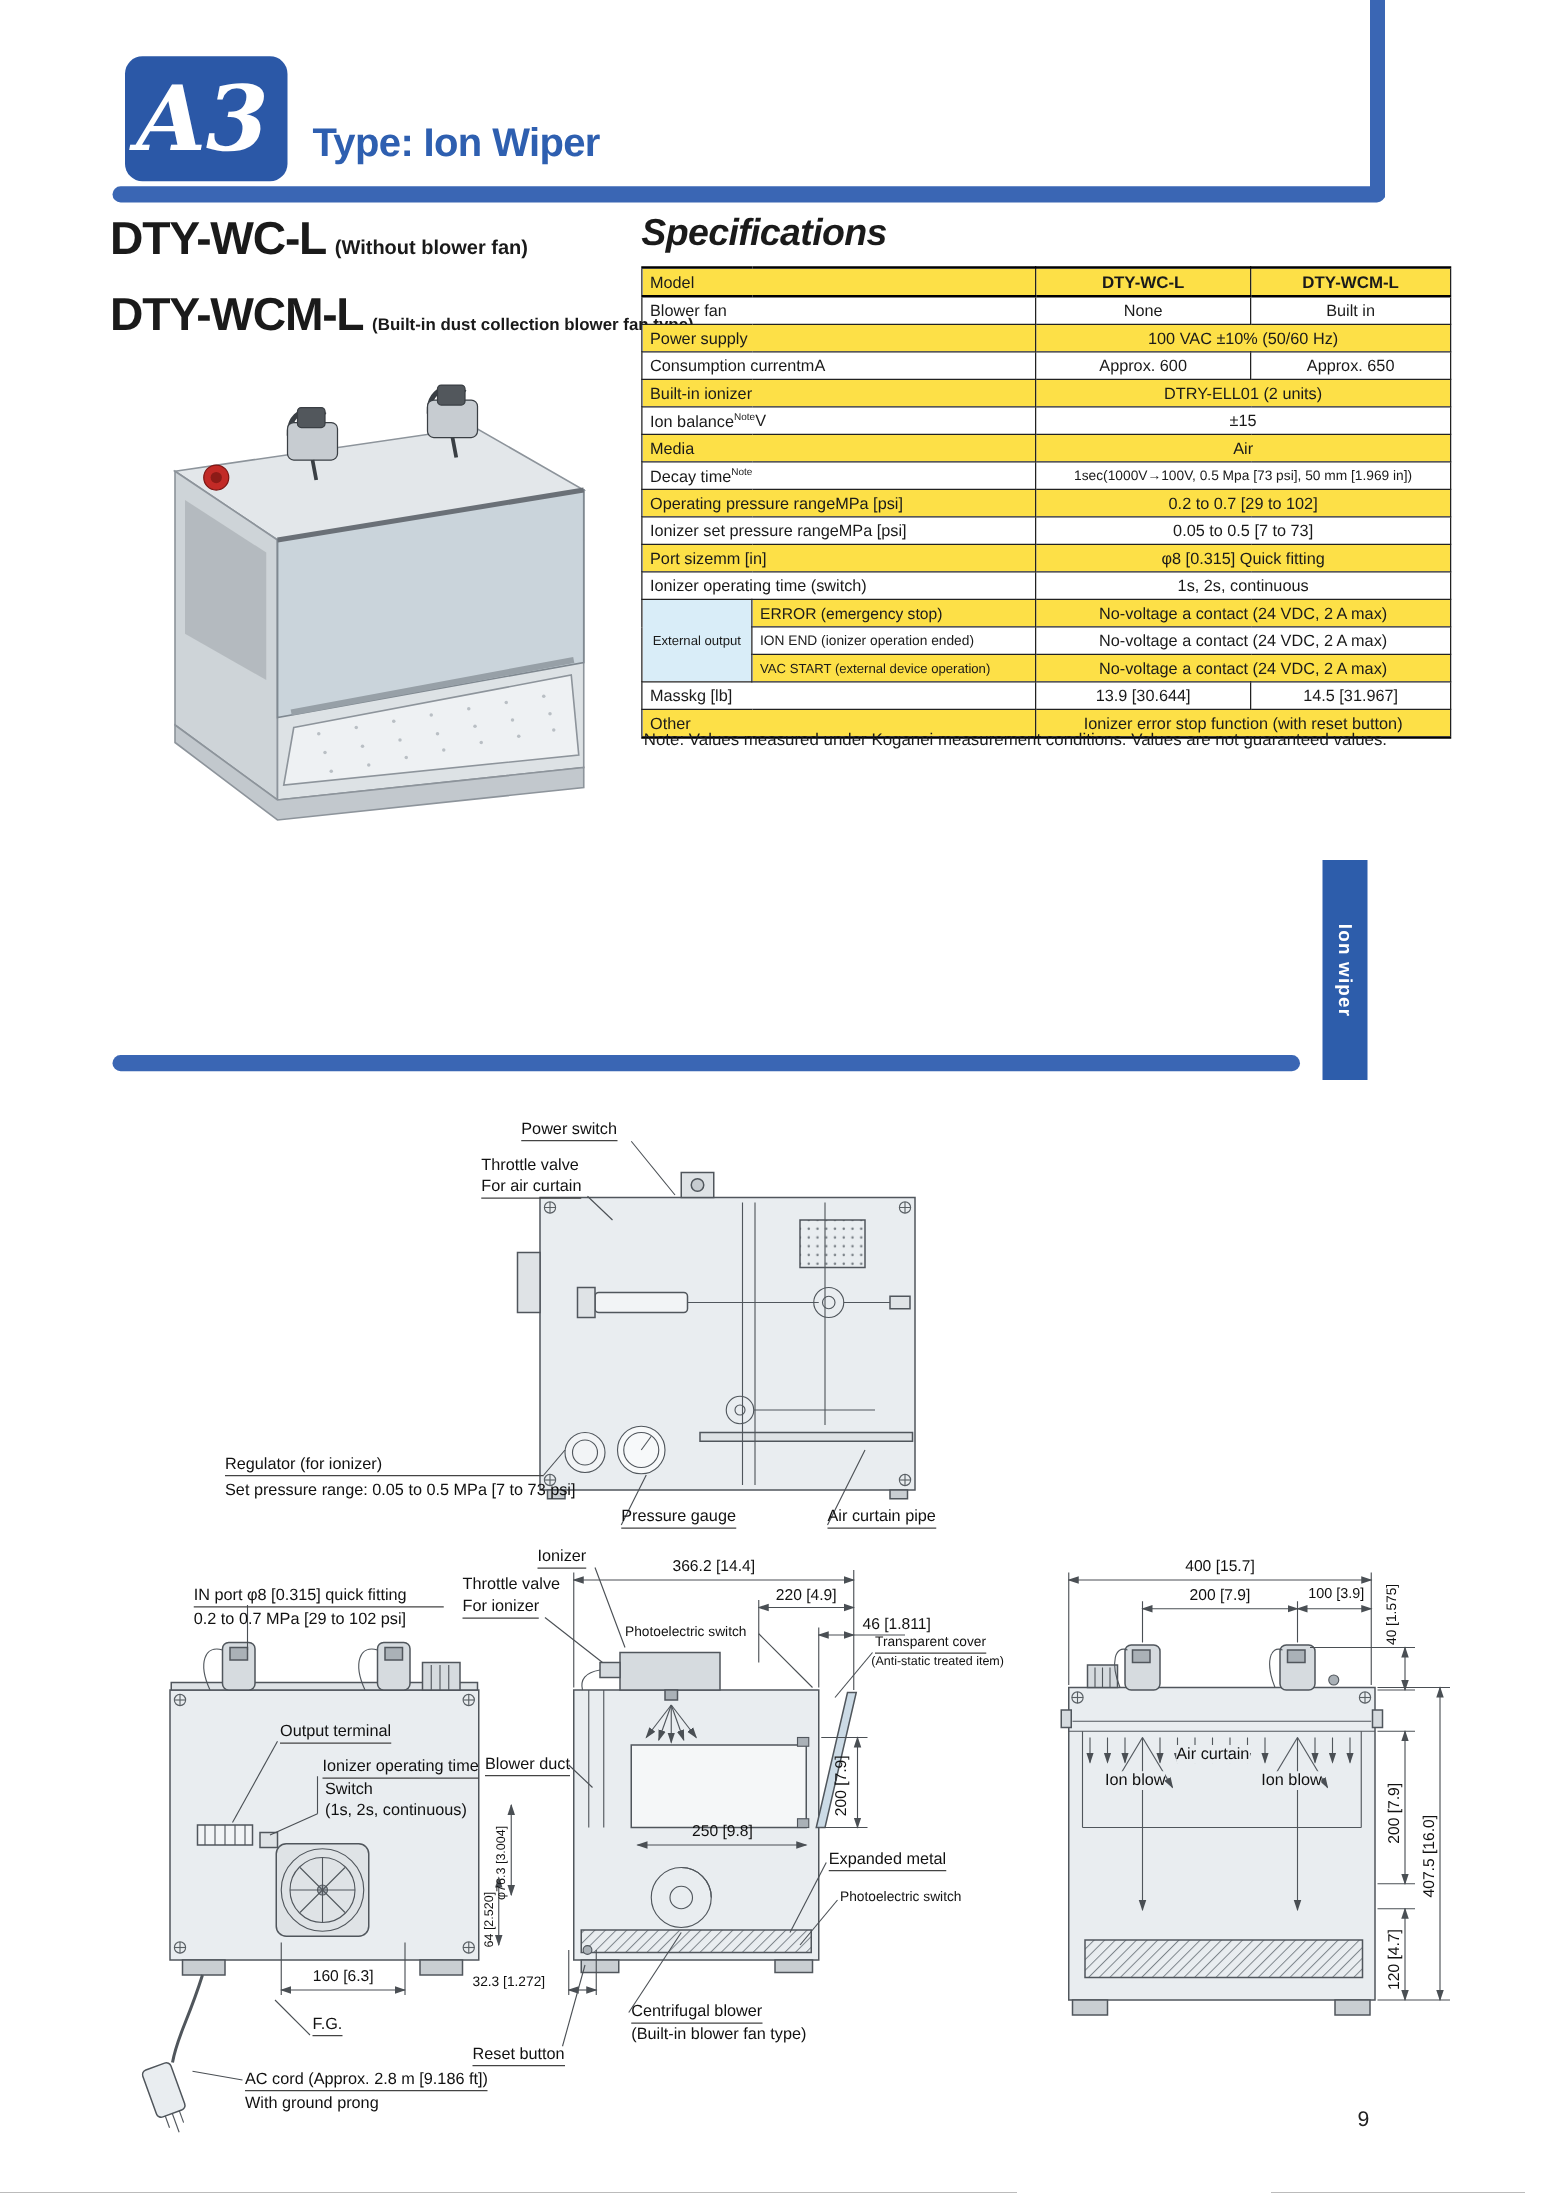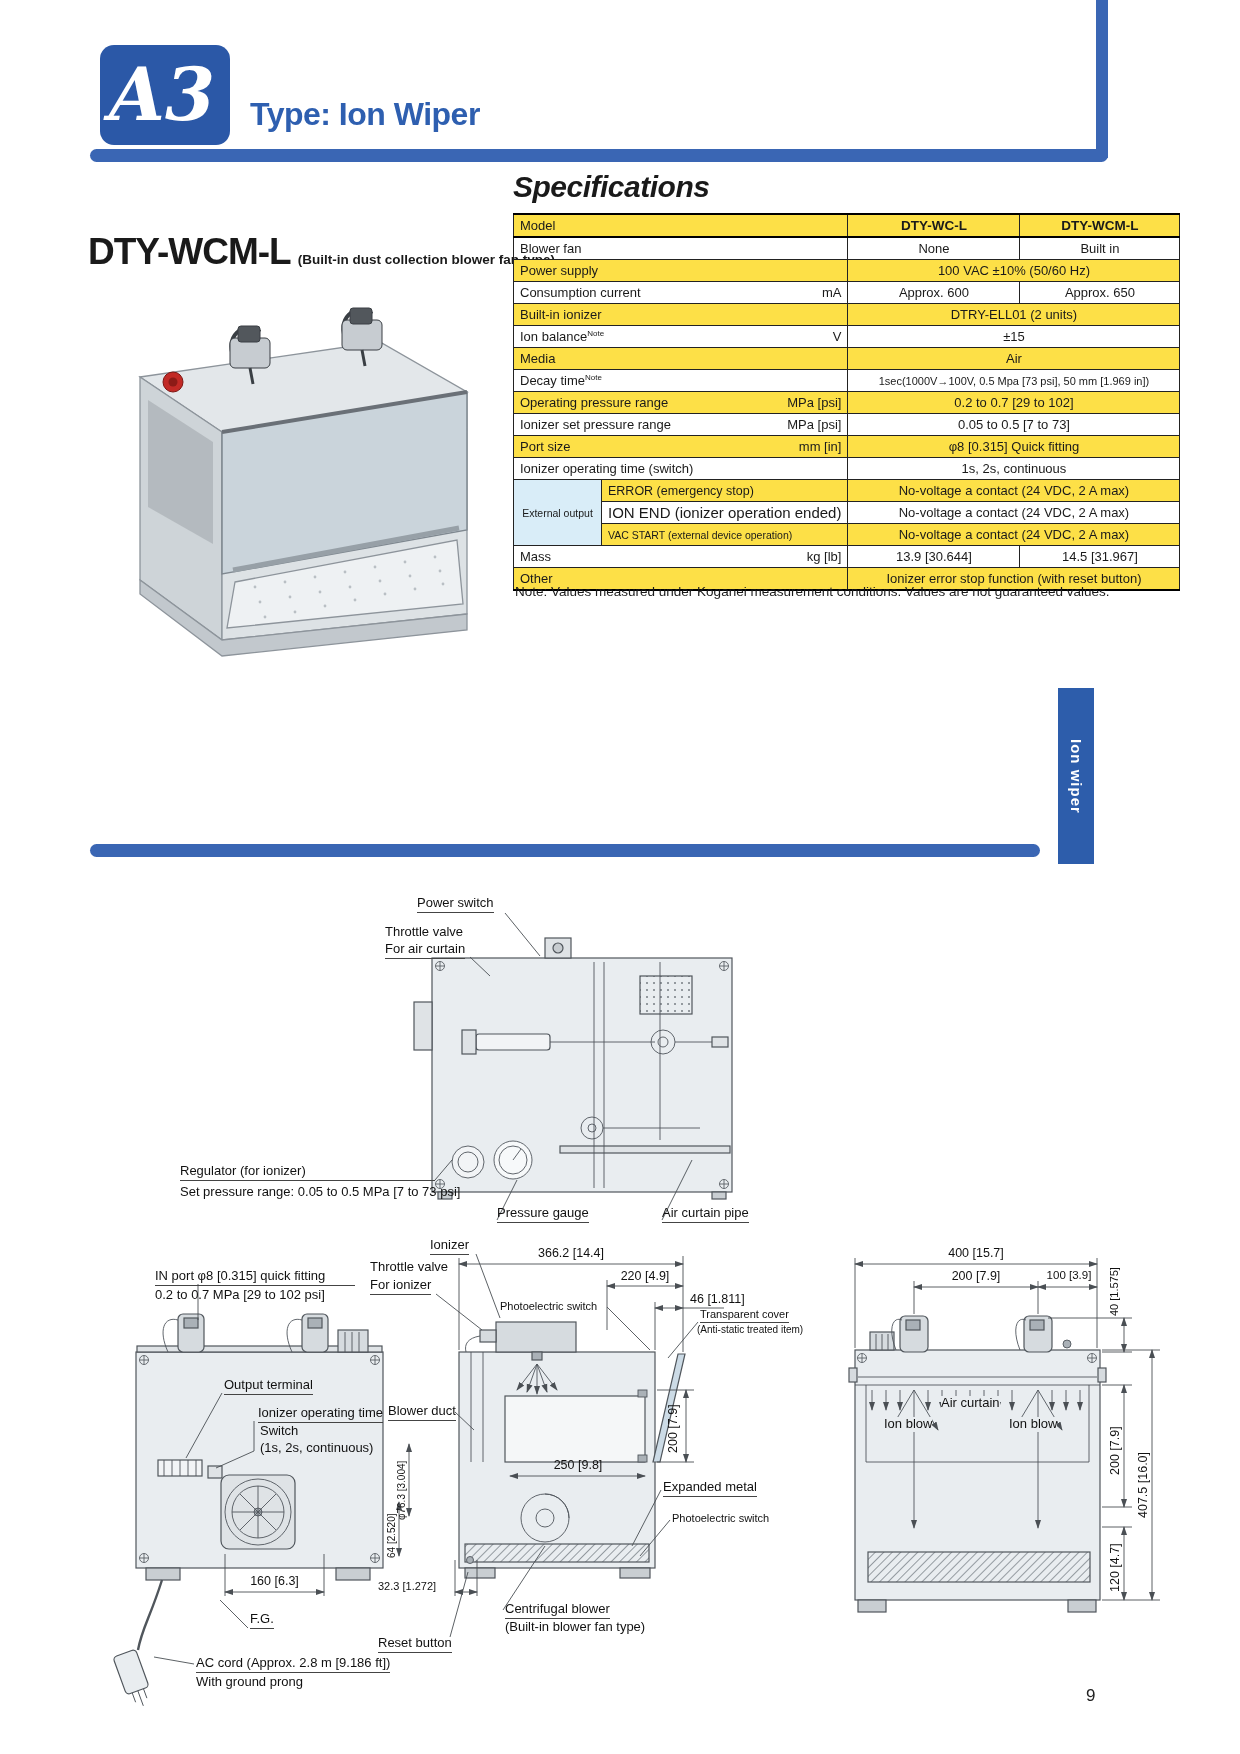--- a/index.html
+++ b/index.html
@@ -24,24 +24,24 @@
              border-top:2px solid #000;border-bottom:2.5px solid #000;font-size:13px;}
   table.spec td{border:1px solid #222;height:21px;padding:0 6px;overflow:hidden;white-space:nowrap;}
   table.spec tr.blue td{background:#fde047;}
   table.spec td.white{background:#fff;}
   table.spec td.lab{text-align:left;}
   table.spec td.val{text-align:center;}
   table.spec td.bold{font-weight:bold;font-size:13.5px;}
   table.spec tr.hdr td{border-bottom:2px solid #000;}
   table.spec td.grp{background:#d9edf8 !important;font-size:10.5px;text-align:center;padding:0 2px;}
   table.spec td.sub{font-size:12.5px;}
-  table.spec td.sub2{font-size:15px;}
+  table.spec td.sub2{font-size:11px;}
   table.spec td.sub3{font-size:10.5px;}
   table.spec td.tiny{font-size:11px;}
-  .labflex{display:flex;justify-content:space-between;align-items:center;}
+  .labflex{display:flex;align-items:center;}
   sup{font-size:8px;vertical-align:super;}
   .spec-note{position:absolute;left:515px;top:583px;width:620px;font-size:13.5px;line-height:1.35;
              padding-left:42px;text-indent:-42px;}
   
   .side-tab{position:absolute;left:1058px;top:688px;width:36px;height:176px;background:#2d5dab;
             display:flex;align-items:center;justify-content:center;}
   .side-tab span{writing-mode:vertical-rl;color:#fff;font-weight:bold;font-size:15px;letter-spacing:1px;}
   
   .dbar{position:absolute;left:90px;top:844px;width:950px;height:13px;background:#3a66b4;border-radius:7px;}
   .dim-title{position:absolute;left:88px;top:866px;font-size:33px;font-weight:bold;font-style:italic;letter-spacing:-0.5px;}
@@ -60,20 +60,23 @@
 
 <div class="page">
 
   <div class="a3-badge">
       <span>A3</span>
     </div>
   <div class="header-title">Type: Ion Wiper</div>
   <div class="hbar"></div>
   <div class="hbar-right"></div>
 
+  <div class="prod" style="top:170px;">
+    <span class="pname">DTY-WC-L</span><span class="psuffix">(Without blower fan)</span>
+  </div>
   <div class="prod" style="top:231px;">
     <span class="pname">DTY-WCM-L</span><span class="psuffix small">(Built-in dust collection blower fan type)</span>
   </div>
 
   <svg class="art" style="left:85px;top:282px;" width="400" height="390" viewBox="0 0 400 390">
     <g stroke="#8d949b" stroke-width="1.3">
       <polygon points="55,95 295,60 382,110 137,150" fill="#e3e7ea"></polygon>
       <polygon points="55,95 137,150 137,358 55,298" fill="#ced4d8"></polygon>
       <polygon points="137,150 382,110 382,332 137,358" fill="#dde2e5"></polygon>
       <polygon points="150,300 372,258 378,322 142,346" fill="#eef1f3"></polygon>

